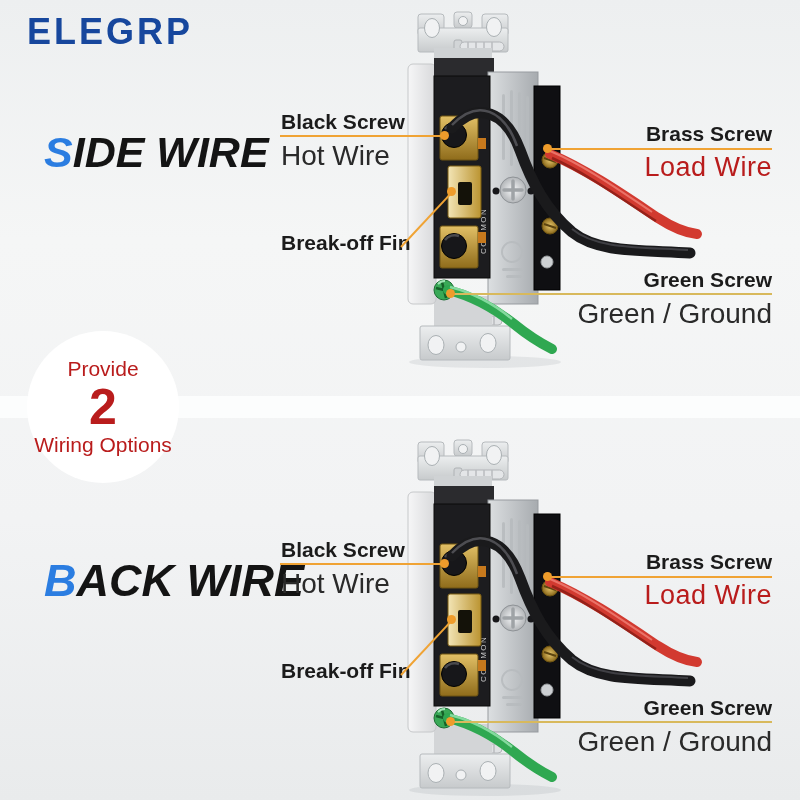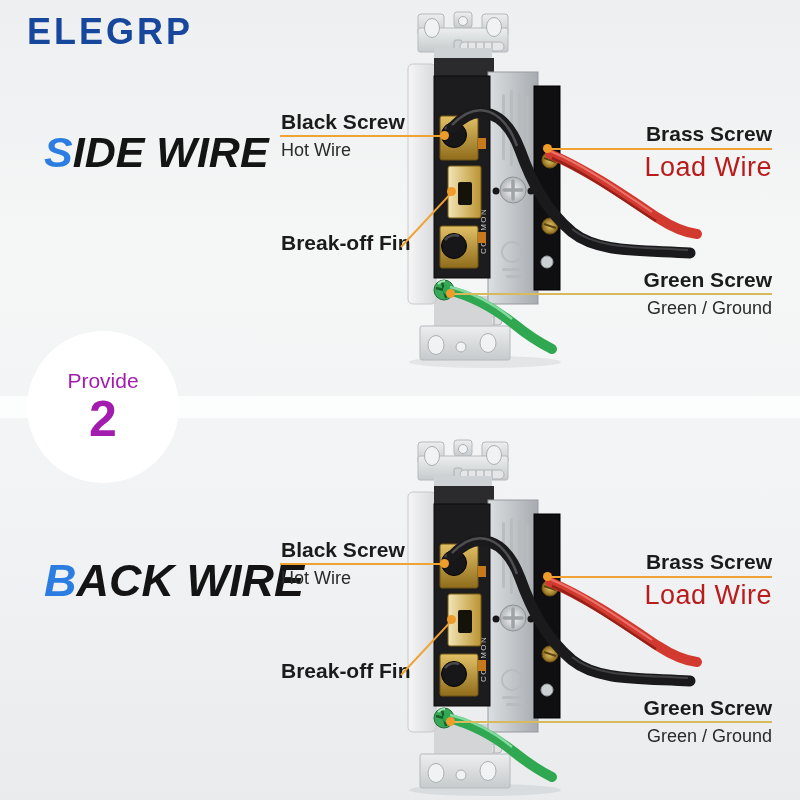--- a/index.html
+++ b/index.html
@@ -23,29 +23,29 @@
     letter-spacing:0px;white-space:nowrap;line-height:1;
   }
   .heading.side{top:131px;font-size:43px;}
   .heading.back{top:558px;font-size:45px;}
   .heading .accent{color:#2b7de1;}
 
   .badge{
     position:absolute;left:27px;top:331px;width:152px;height:152px;
     background:#ffffff;border-radius:50%;
     display:flex;flex-direction:column;align-items:center;justify-content:center;
-    color:#a21caf;text-align:center;
+    color:#b91c1c;text-align:center;
   }
   .badge .l1{font-size:21px;}
   .badge .num{font-size:50px;font-weight:bold;line-height:1.05;}
   .badge .l2{font-size:21px;}
 
   .lbl{position:absolute;color:#1b1b1b;white-space:nowrap;line-height:1.15;}
   .lbl.bold{font-weight:bold;font-size:21px;}
-  .lbl.sub{font-size:18px;color:#2a2a2a;}
+  .lbl.sub{font-size:28px;color:#2a2a2a;}
   .lbl.sub-big{font-size:27px;color:#b91c1c;letter-spacing:0.5px;}
   .lbl.right{text-align:center;right:28px;}
 
   .lead{position:absolute;height:2px;background:#f0a334;}
   .lead.gold{background:#d8b95c;}
   .lead.diag{width:75px;transform-origin:0 50%;transform:rotate(-47deg);}
   .dot{position:absolute;width:9px;height:9px;border-radius:50%;background:#ef9c2b;}
 
   .switch-art{position:absolute;left:390px;width:320px;height:370px;}
   .switch-art.side{top:0px;}
@@ -173,20 +173,21 @@
   </svg>
 
   <div class="logo">ELEGRP</div>
 
   <div class="heading side"><span class="accent">S</span><span>IDE WIRE</span></div>
   <div class="heading back"><span class="accent">B</span><span>ACK WIRE</span></div>
 
   <div class="badge">
     <div class="l1">Provide</div>
     <div class="num">2</div>
+    <div class="l2">Wiring Options</div>
   </div>
 
   <svg class="switch-art side" viewBox="0 0 320 370">
       <use href="#switch-art"></use>
     </svg>
   <svg class="switch-art back" viewBox="0 0 320 370">
       <use href="#switch-art"></use>
     </svg>
 
   <div class="lbl bold" style="left:281px;top:110px;">Black Screw</div>

